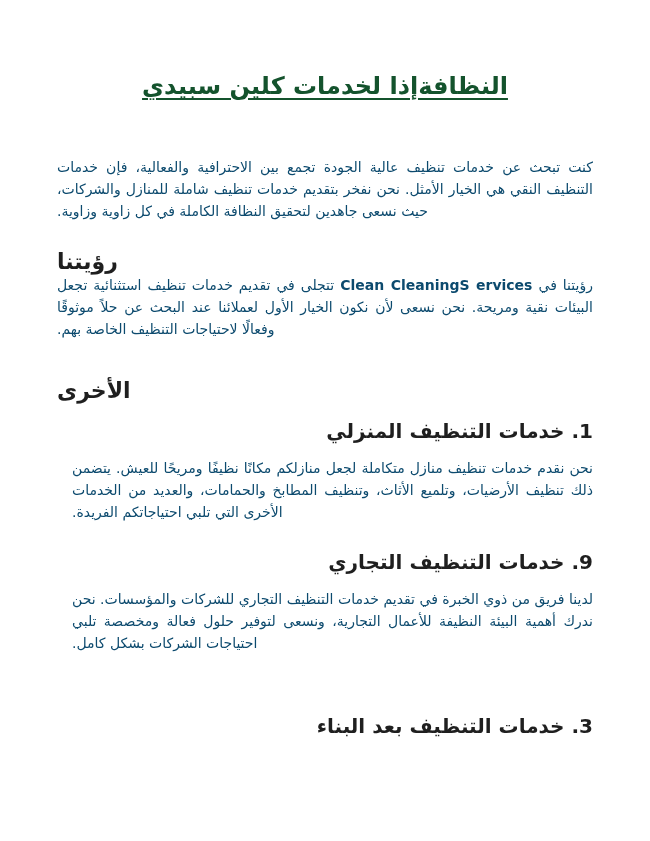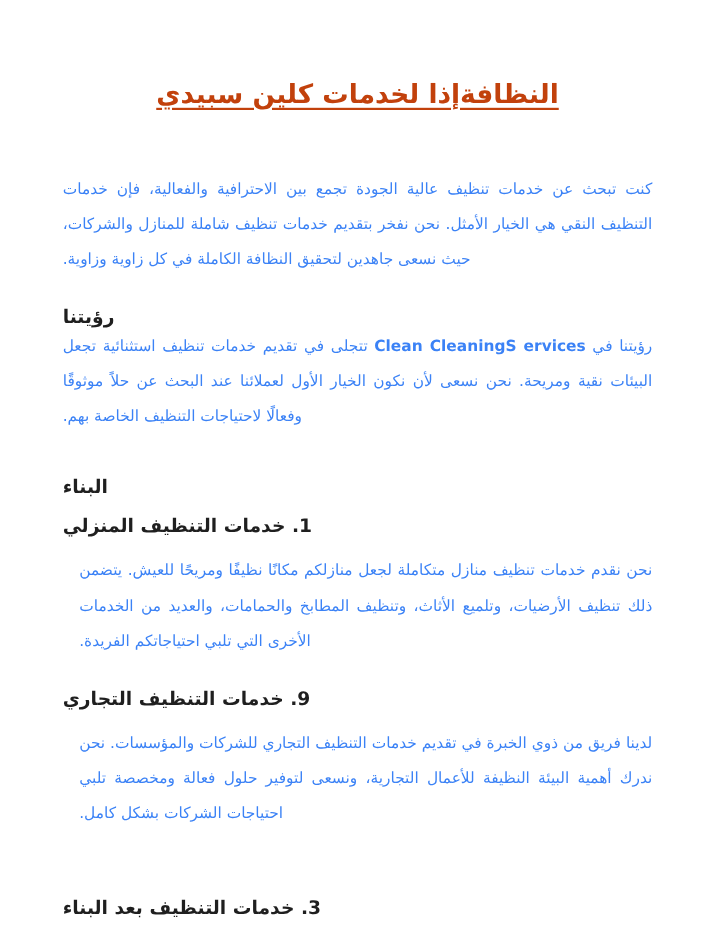--- a/index.html
+++ b/index.html
@@ -18,56 +18,56 @@
     font-weight: bold;
     text-align: center;
     text-decoration: underline;
     text-decoration-thickness: 2px;
     text-underline-offset: 4px;
     margin: 0 0 56px 0;
     letter-spacing: 0;
   }
   .para {
     font-size: 14px;
-    line-height: 32px;
+    line-height: 22px;
     text-align: justify;
     text-align-last: left;
-    color: #3b82f6;
+    color: #0c4a6e;
   }
   .h2 {
-    font-size: 17px;
+    font-size: 22px;
     font-weight: bold;
     text-align: left;
     margin-top: 27px;
   }
   .h2.services { margin-top: 38px; }
   .h3 {
-    font-size: 17px;
+    font-size: 20px;
     font-weight: bold;
-    text-align: left;
+    text-align: right;
     margin-top: 16px;
   }
   .h3.second { margin-top: 27px; }
   .h3.third  { margin-top: 60px; }
   .para.vision  { }
   .para.svc     { margin-top: 14px; margin-left: 15px; }
   .brand { font-weight: bold; }
 </style>
 </head>
 <body style="background: rgb(255, 255, 255); color: rgb(31, 31, 31);">
 
-<h1 class="title" style="color: #c2410c;">النظافةإذا لخدمات كلين سبيدي</h1>
+<h1 class="title" style="color: #14532d;">النظافةإذا لخدمات كلين سبيدي</h1>
 
 <p class="para intro">كنت تبحث عن خدمات تنظيف عالية الجودة تجمع بين الاحترافية والفعالية، فإن خدمات التنظيف النقي هي الخيار الأمثل. نحن نفخر بتقديم خدمات تنظيف شاملة للمنازل والشركات، حيث نسعى جاهدين لتحقيق النظافة الكاملة في كل زاوية وزاوية.</p>
 
 <h2 class="h2">رؤيتنا</h2>
 
 <p class="para vision"><span>رؤيتنا في </span><span class="brand">Clean CleaningS ervices</span><span> تتجلى في تقديم خدمات تنظيف استثنائية تجعل البيئات نقية ومريحة. نحن نسعى لأن نكون الخيار الأول لعملائنا عند البحث عن حلاً موثوقًا وفعالًا لاحتياجات التنظيف الخاصة بهم.</span></p>
 
-<h2 class="h2 services">البناء</h2>
+<h2 class="h2 services">الأخرى</h2>
 
 <h3 class="h3 first">1. خدمات التنظيف المنزلي</h3>
 
 <p class="para svc">نحن نقدم خدمات تنظيف منازل متكاملة لجعل منازلكم مكانًا نظيفًا ومريحًا للعيش. يتضمن ذلك تنظيف الأرضيات، وتلميع الأثاث، وتنظيف المطابخ والحمامات، والعديد من الخدمات الأخرى التي تلبي احتياجاتكم الفريدة.</p>
 
 <h3 class="h3 second">9. خدمات التنظيف التجاري</h3>
 
 <p class="para svc">لدينا فريق من ذوي الخبرة في تقديم خدمات التنظيف التجاري للشركات والمؤسسات. نحن ندرك أهمية البيئة النظيفة للأعمال التجارية، ونسعى لتوفير حلول فعالة ومخصصة تلبي احتياجات الشركات بشكل كامل.</p>
 
 <h3 class="h3 third">3. خدمات التنظيف بعد البناء</h3>

